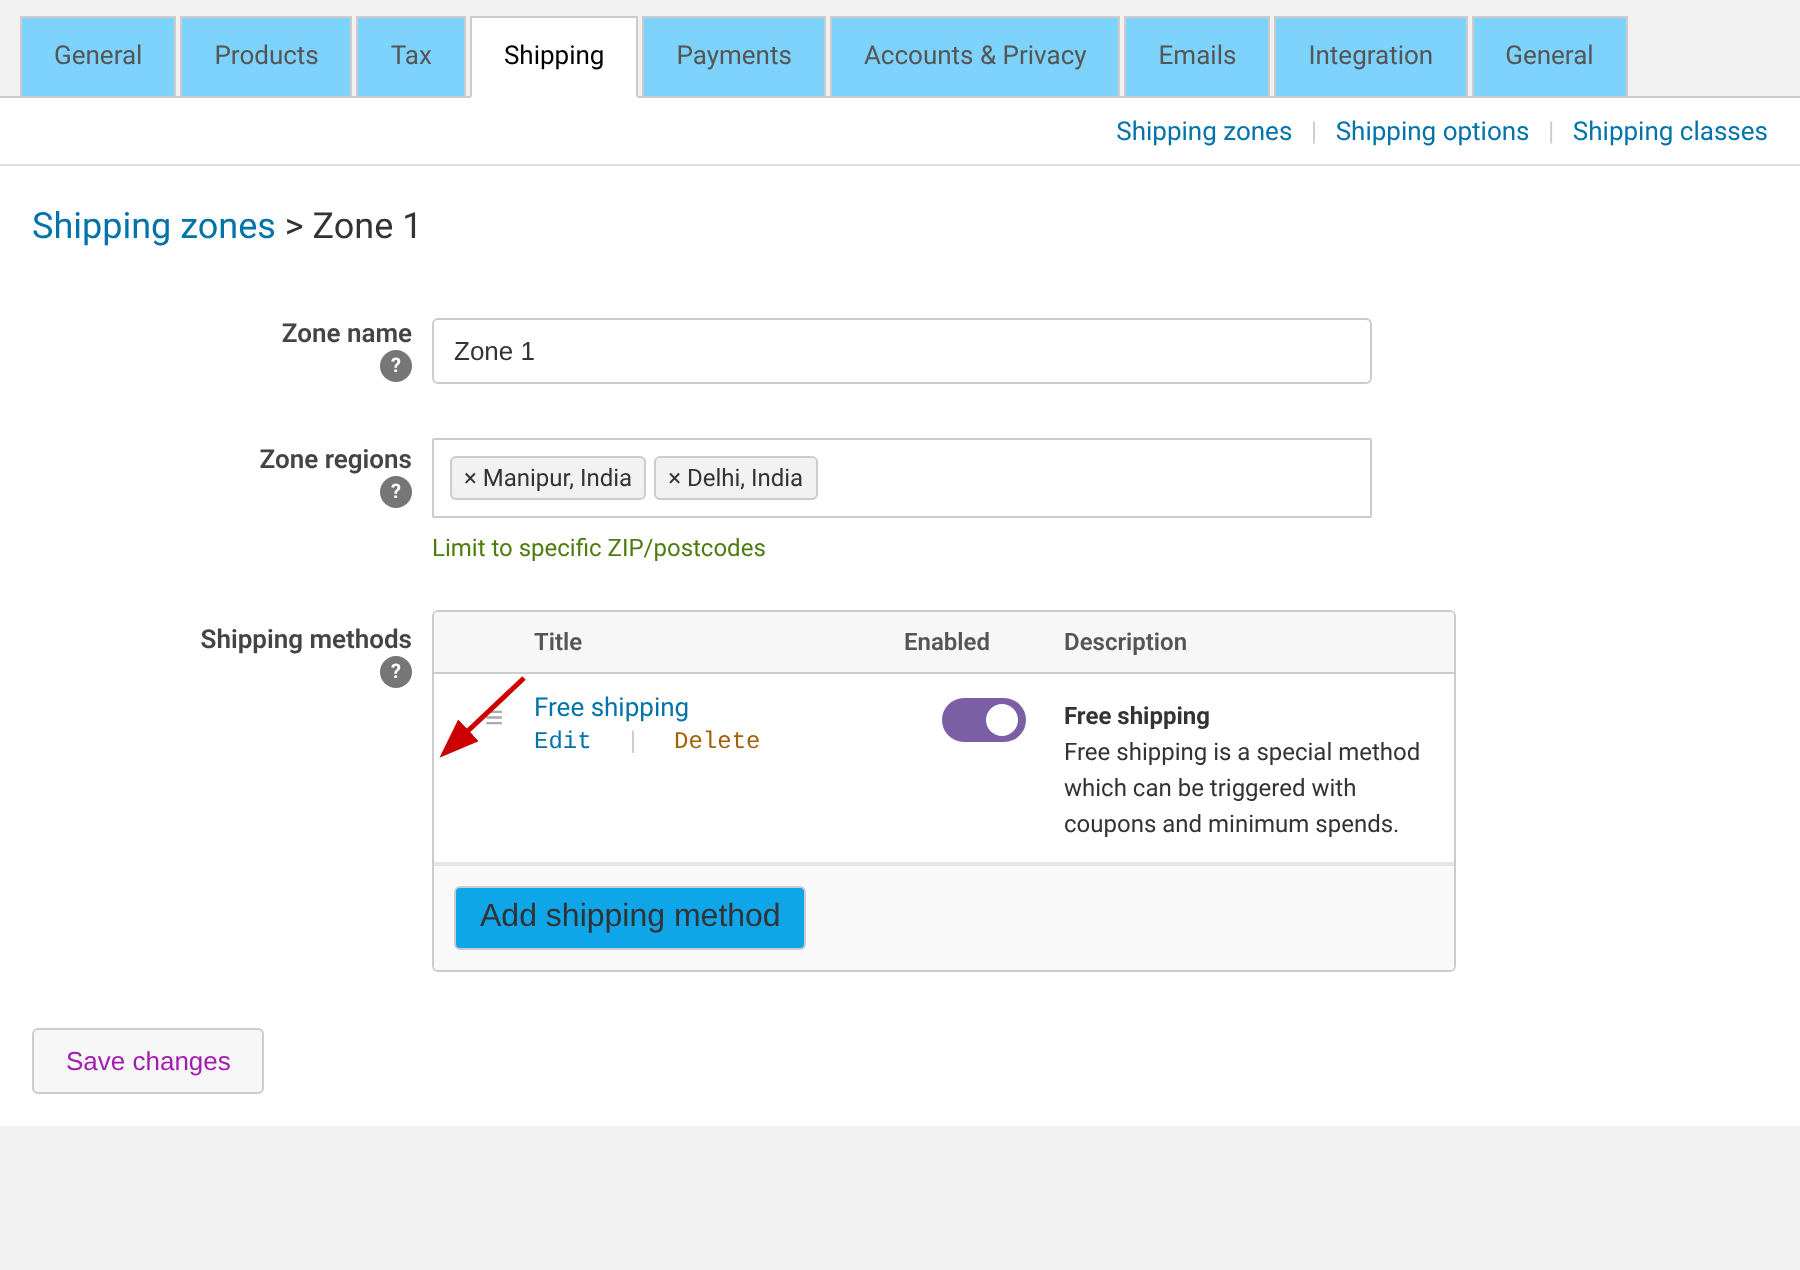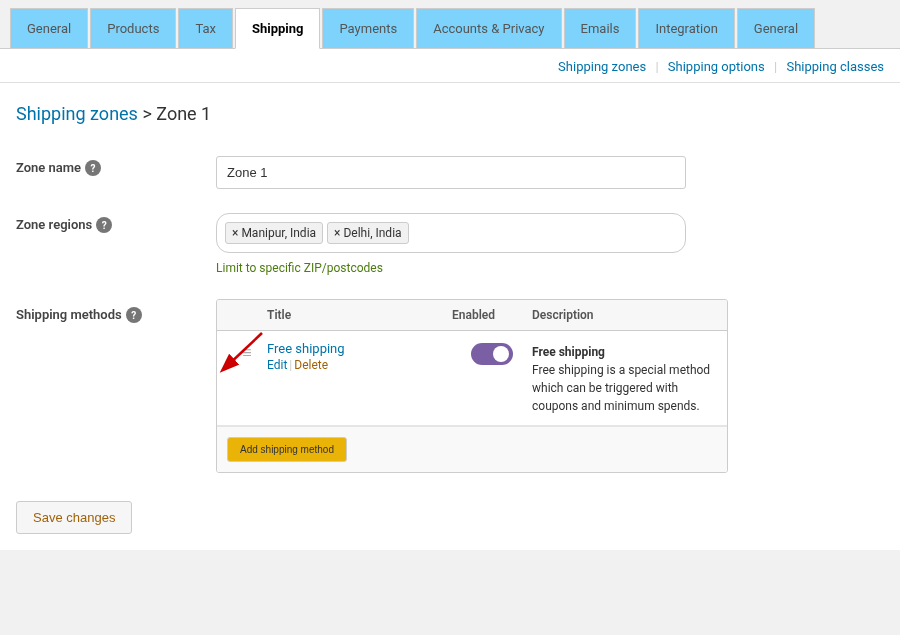--- a/index.html
+++ b/index.html
@@ -1,21 +1,21 @@
 <!DOCTYPE html>
 <html><head>
   <meta charset="utf-8">
   <style>
     * { box-sizing: border-box; margin: 0; padding: 0; }
     body { font-family: -apple-system, BlinkMacSystemFont, "Segoe UI", Roboto, sans-serif; font-size: 13px; background: #f1f1f1; color: #333; width: 900px; min-height: 635px; }
 
     
     .nav-tabs { display: flex; background: #f1f1f1; border-bottom: 1px solid #ccc; padding: 0 0 0 10px; }
     .nav-tab { padding: 12px 16px; cursor: pointer; border: 1px solid #ccc; border-bottom: none; background: #7dd3fc; margin-right: 2px; margin-top: 8px; font-size: 13px; color: #555; text-decoration: none; display: inline-block; }
-    .nav-tab.active { background: #fff; border-bottom: 1px solid #fff; color: #000; font-weight: 700; margin-bottom: -1px; }
+    .nav-tab.active { background: #fff; border-bottom: 1px solid #fff; color: #000; font-weight: 400; margin-bottom: -1px; }
 
     
     .sub-nav { padding: 10px 16px 8px; background: #fff; border-bottom: 1px solid #e0e0e0; text-align: right; }
     .sub-nav a { color: #0073aa; text-decoration: none; font-size: 13px; }
     .sub-nav .sep { color: #ccc; margin: 0 6px; }
 
     
     .content { background: #fff; padding: 20px 16px 16px; }
 
     
@@ -27,61 +27,61 @@
     .form-table tr td:first-child { width: 200px; padding: 16px 10px 16px 0; vertical-align: top; font-weight: 600; font-size: 13px; color: #444; }
     .form-table tr td:last-child { padding: 12px 0; }
 
     
     .help-icon { display: inline-flex; align-items: center; justify-content: center; width: 16px; height: 16px; border-radius: 50%; background: #767676; color: #fff; font-size: 10px; font-weight: bold; cursor: pointer; margin-left: 4px; vertical-align: middle; }
 
     
     .text-input { width: 470px; padding: 8px 10px; border: 1px solid #ccc; border-radius: 3px; font-size: 13px; color: #333; outline: none; }
 
     
-    .tags-input { width: 470px; min-height: 40px; padding: 6px 8px; border: 1px solid #ccc; border-radius: 13px; display: flex; flex-wrap: wrap; gap: 4px; align-items: center; background: #fff; text-align: center; }
+    .tags-input { width: 470px; min-height: 40px; padding: 6px 8px; border: 1px solid #ccc; border-radius: 1px; display: flex; flex-wrap: wrap; gap: 4px; align-items: center; background: #fff; text-align: center; }
     .tag { display: inline-flex; align-items: center; background: #f1f1f1; border: 1px solid #ccc; border-radius: 3px; padding: 3px 6px; font-size: 12px; color: #333; }
 
     
     .zip-link { display: block; margin-top: 8px; color: #4d7c0f; text-decoration: none; font-size: 12px; }
 
     
     .methods-table-wrap { width: 512px; border: 1px solid #ccc; border-radius: 3px; overflow: hidden; }
     .methods-header { display: grid; grid-template-columns: 40px 1fr 80px 1fr; background: #f7f7f7; border-bottom: 1px solid #ccc; padding: 8px 10px; font-weight: 600; font-size: 12px; color: #555; }
     .method-row { display: grid; grid-template-columns: 40px 1fr 80px 1fr; padding: 10px 10px; border-bottom: 1px solid #e5e5e5; align-items: start; }
     .method-row:last-of-type { border-bottom: none; }
     .drag-handle { color: #aaa; font-size: 16px; display: flex; align-items: center; justify-content: center; cursor: grab; padding-top: 2px; }
     .method-title-col { display: flex; flex-direction: column; }
     .method-title { color: #0073aa; text-decoration: none; font-size: 13px; cursor: pointer; }
-    .method-actions { display: flex; gap: 0; margin-top: 2px; font-size: 12px; }
+    .method-actions { display: flex; gap: 15px; margin-top: 2px; font-size: 12px; font-family: Liberation Mono, monospace; }
     .method-actions a { color: #0073aa; text-decoration: none; }
     .method-actions .delete { color: #a16207; }
     .method-actions .sep { color: #ccc; margin: 0 2px; }
     .enabled-col { display: flex; align-items: center; justify-content: center; padding-top: 2px; }
     .description-col { font-size: 12px; color: #333; line-height: 1.5; padding-top: 2px; }
 
     
     .toggle { position: relative; display: inline-block; width: 42px; height: 22px; }
     .toggle input { opacity: 0; width: 0; height: 0; }
     .toggle-slider { position: absolute; cursor: pointer; top: 0; left: 0; right: 0; bottom: 0; background: #7b5fa5; border-radius: 22px; transition: 0.3s; }
     .toggle-slider:before { position: absolute; content: ""; height: 16px; width: 16px; left: 22px; bottom: 3px; background: white; border-radius: 50%; transition: 0.3s; }
 
     
     .add-method-wrap { padding: 10px 10px; background: #f9f9f9; border-top: 1px solid #e5e5e5; }
-    .add-method-btn { padding: 6px 12px; background: #eab308; border: 1px solid #ccc; border-radius: 3px; cursor: pointer; font-size: 10px; color: #333; }
+    .add-method-btn { padding: 6px 12px; background: #0ea5e9; border: 1px solid #ccc; border-radius: 3px; cursor: pointer; font-size: 16px; color: #333; }
 
     
     .save-wrap { padding: 16px 0 0; }
-    .save-btn { padding: 8px 16px; background: #f7f6f7; border: 1px solid #ccc; border-radius: 3px; cursor: pointer; font-size: 13px; color: #a16207; }
+    .save-btn { padding: 8px 16px; background: #f7f6f7; border: 1px solid #ccc; border-radius: 3px; cursor: pointer; font-size: 13px; color: #a21caf; }
 
     
     .arrow-container { position: relative; display: inline-block; }
     .red-arrow { position: absolute; left: -60px; top: -30px; pointer-events: none; }
 
     
-    .label-help-wrap { display: flex; align-items: flex-start; }
+    .label-help-wrap { display: flex; align-items: flex-end; flex-direction: column; }
   </style>
 </head>
 <body>
 
 <div class="nav-tabs">
   <a class="nav-tab">General</a>
   <a class="nav-tab">Products</a>
   <a class="nav-tab">Tax</a>
   <a class="nav-tab active">Shipping</a>
   <a class="nav-tab">Payments</a>

